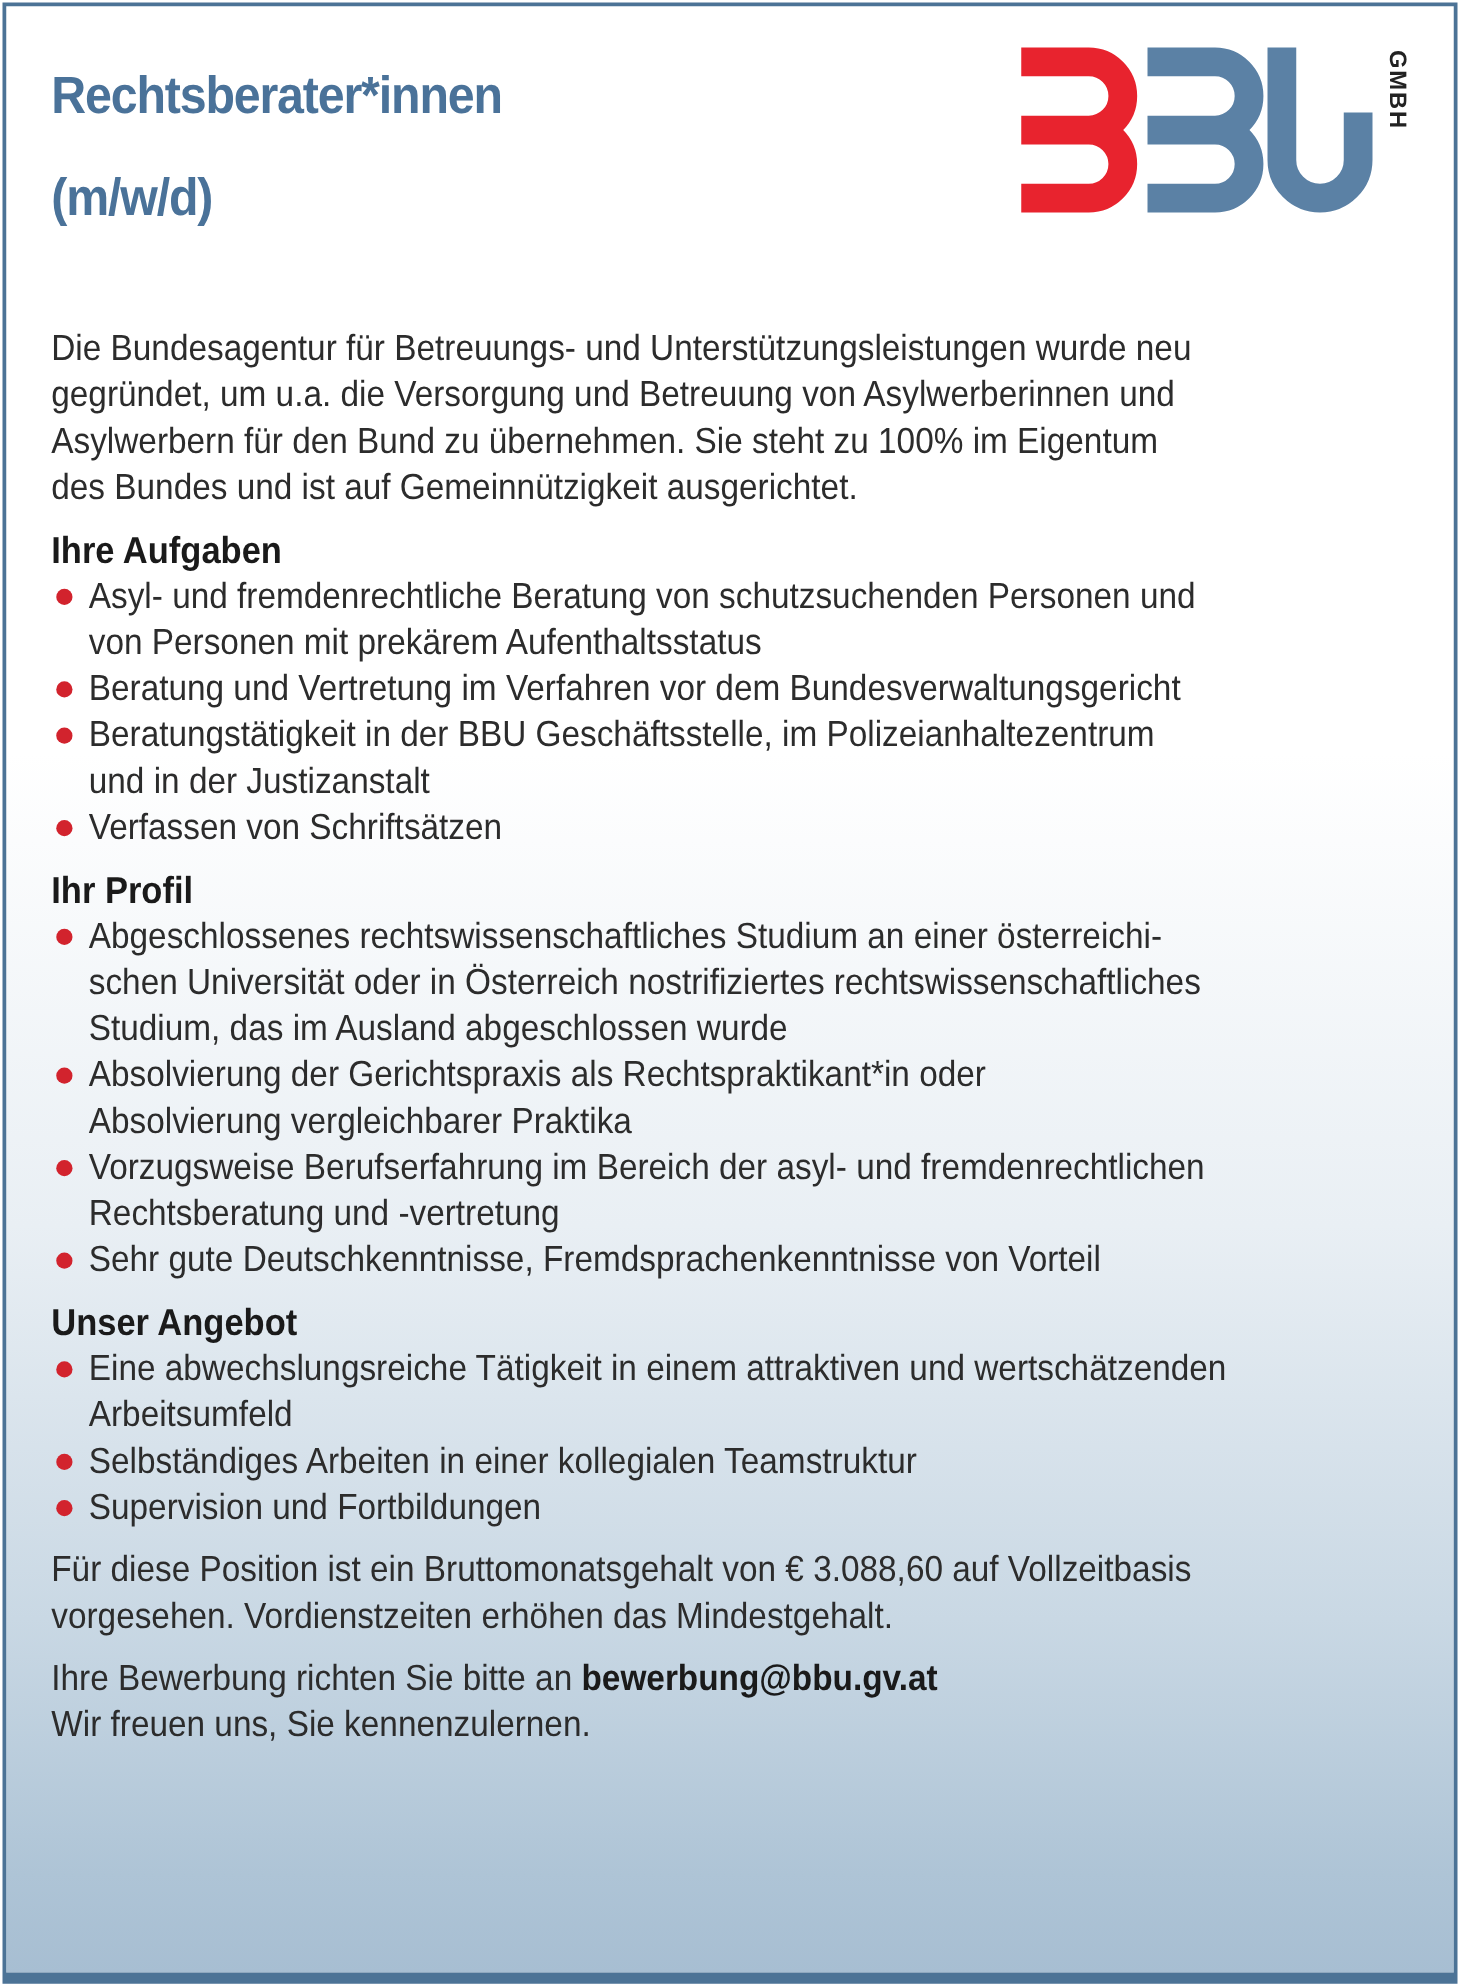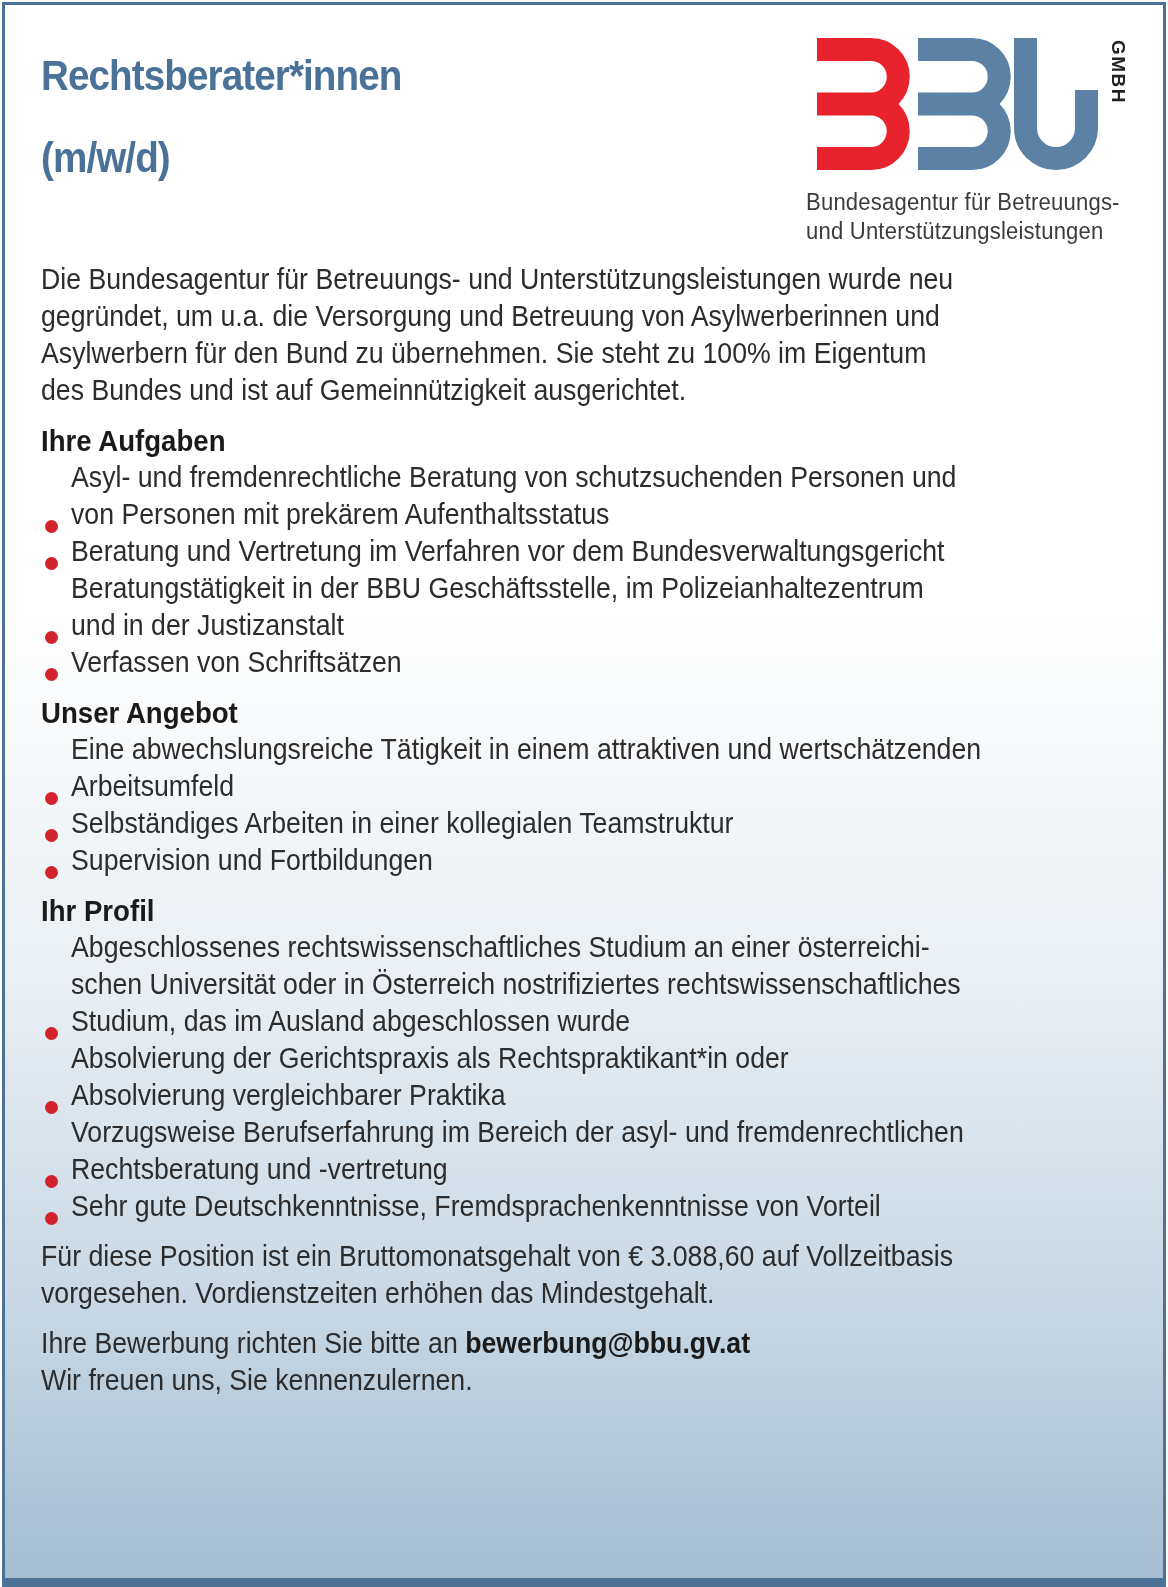--- a/index.html
+++ b/index.html
@@ -21,21 +21,21 @@
   .ln { white-space:nowrap; transform:scaleX(0.92); transform-origin:0 50%; }
 
   
   .body-txt { font-size:29px; line-height:37px; }
   .para { margin-bottom:13px; }
   .sec { margin-bottom:13px; }
   .sec-h { font-size:30px; line-height:37px; font-weight:bold; color:#1a1a1a; }
   b { font-weight:bold; color:#1a1a1a; }
 
   
-  .bullet { display:flex; align-items:flex-end; }
+  .bullet { display:flex; align-items:flex-start; }
   .dot { flex:none; width:13px; height:13px; border-radius:50%; background:#d2232d; margin:12px 13px 0 4px; }
   .btext { min-width:0; }
 
   
   .logo { position:absolute; left:795px; top:27px; width:350px; height:215px; }
   .logo svg { display:block; }
   .logo-caption { margin:4px 0 0 6px; font-size:23px; line-height:29px; color:#3b3b3b; }
   .logo-caption .ln { transform:scaleX(0.96); letter-spacing:0.2px; }
 </style>
 </head>
@@ -44,24 +44,20 @@
 <div class="page">
   <div class="frame">
 
     <div class="logo">
       <svg width="350" height="152" viewBox="0 0 350 152">
         <path d="M17 17.5 H71 A27.25 27.25 0 0 1 71 72 H17 M71 72 A27.25 27.25 0 0 1 71 126.5 H17" fill="none" stroke-width="23" stroke="#e8232e"></path>
         <path d="M118 17.5 H172 A27.25 27.25 0 0 1 172 72 H118 M172 72 A27.25 27.25 0 0 1 172 126.5 H118" fill="none" stroke-width="23" stroke="#5b81a5"></path>
         <path d="M225.5 6 V96 A30.5 30.5 0 0 0 286.5 96 V58" fill="none" stroke-width="23" stroke="#5b81a5"></path>
         <text transform="translate(312 8) rotate(90)" font-size="19" font-weight="600" letter-spacing="1.5" fill="#222222">GMBH</text>
       </svg>
-      <div class="logo-caption">
-        <div class="ln">Bundesagentur für Betreuungs-</div>
-        <div class="ln">und Unterstützungsleistungen</div>
-      </div>
     </div>
 
     <div class="content">
 
       <div class="title">
         <div class="ln">Rechtsberater*innen</div>
         <div class="ln">(m/w/d)</div>
       </div>
 
       <div class="body-txt">
@@ -98,43 +94,20 @@
           </div>
           <div class="bullet">
             <span class="dot"></span>
             <div class="btext">
                 <div class="ln">Verfassen von Schriftsätzen</div>
               </div>
           </div>
         </div>
 
         <div class="sec">
-          <div class="sec-h ln">Unser Angebot</div>
-          <div class="bullet">
-            <span class="dot"></span>
-            <div class="btext">
-              <div class="ln">Eine abwechslungsreiche Tätigkeit in einem attraktiven und wertschätzenden</div>
-              <div class="ln">Arbeitsumfeld</div>
-            </div>
-          </div>
-          <div class="bullet">
-            <span class="dot"></span>
-            <div class="btext">
-                <div class="ln">Selbständiges Arbeiten in einer kollegialen Teamstruktur</div>
-              </div>
-          </div>
-          <div class="bullet">
-            <span class="dot"></span>
-            <div class="btext">
-                <div class="ln">Supervision und Fortbildungen</div>
-              </div>
-          </div>
-        </div>
-
-        <div class="sec">
           <div class="sec-h ln">Ihr Profil</div>
           <div class="bullet">
             <span class="dot"></span>
             <div class="btext">
               <div class="ln">Abgeschlossenes rechtswissenschaftliches Studium an einer österreichi-</div>
               <div class="ln">schen Universität oder in Österreich nostrifiziertes rechtswissenschaftliches</div>
               <div class="ln">Studium, das im Ausland abgeschlossen wurde</div>
             </div>
           </div>
           <div class="bullet">
@@ -152,20 +125,43 @@
             </div>
           </div>
           <div class="bullet">
             <span class="dot"></span>
             <div class="btext">
                 <div class="ln">Sehr gute Deutschkenntnisse, Fremdsprachenkenntnisse von Vorteil</div>
               </div>
           </div>
         </div>
 
+        <div class="sec">
+          <div class="sec-h ln">Unser Angebot</div>
+          <div class="bullet">
+            <span class="dot"></span>
+            <div class="btext">
+              <div class="ln">Eine abwechslungsreiche Tätigkeit in einem attraktiven und wertschätzenden</div>
+              <div class="ln">Arbeitsumfeld</div>
+            </div>
+          </div>
+          <div class="bullet">
+            <span class="dot"></span>
+            <div class="btext">
+                <div class="ln">Selbständiges Arbeiten in einer kollegialen Teamstruktur</div>
+              </div>
+          </div>
+          <div class="bullet">
+            <span class="dot"></span>
+            <div class="btext">
+                <div class="ln">Supervision und Fortbildungen</div>
+              </div>
+          </div>
+        </div>
+
         <div class="para">
           <div class="ln">Für diese Position ist ein Bruttomonatsgehalt von € 3.088,60 auf Vollzeitbasis</div>
           <div class="ln">vorgesehen. Vordienstzeiten erhöhen das Mindestgehalt.</div>
         </div>
 
         <div class="para">
           <div class="ln"><span>Ihre Bewerbung richten Sie bitte an </span><b>bewerbung@bbu.gv.at</b></div>
           <div class="ln">Wir freuen uns, Sie kennenzulernen.</div>
         </div>
 

